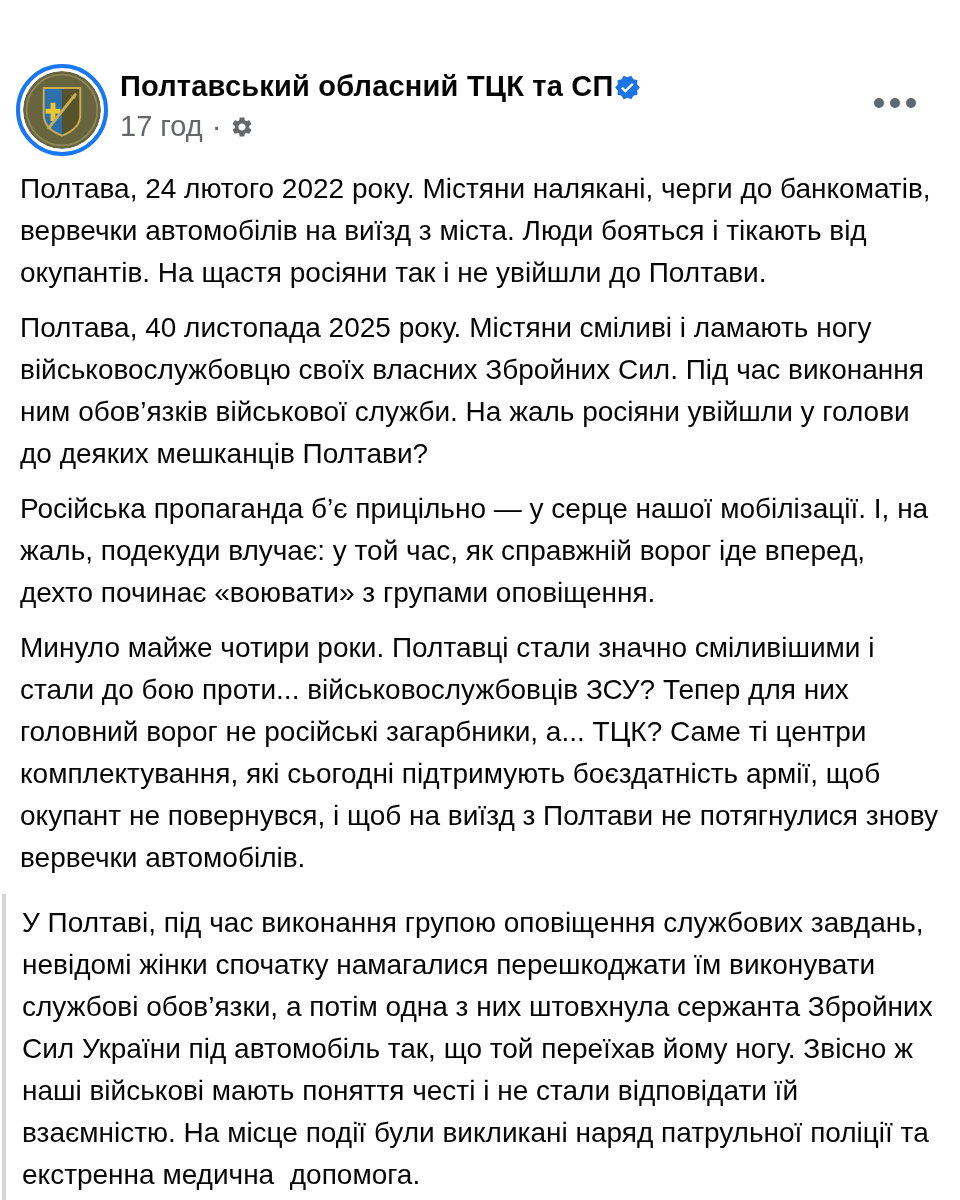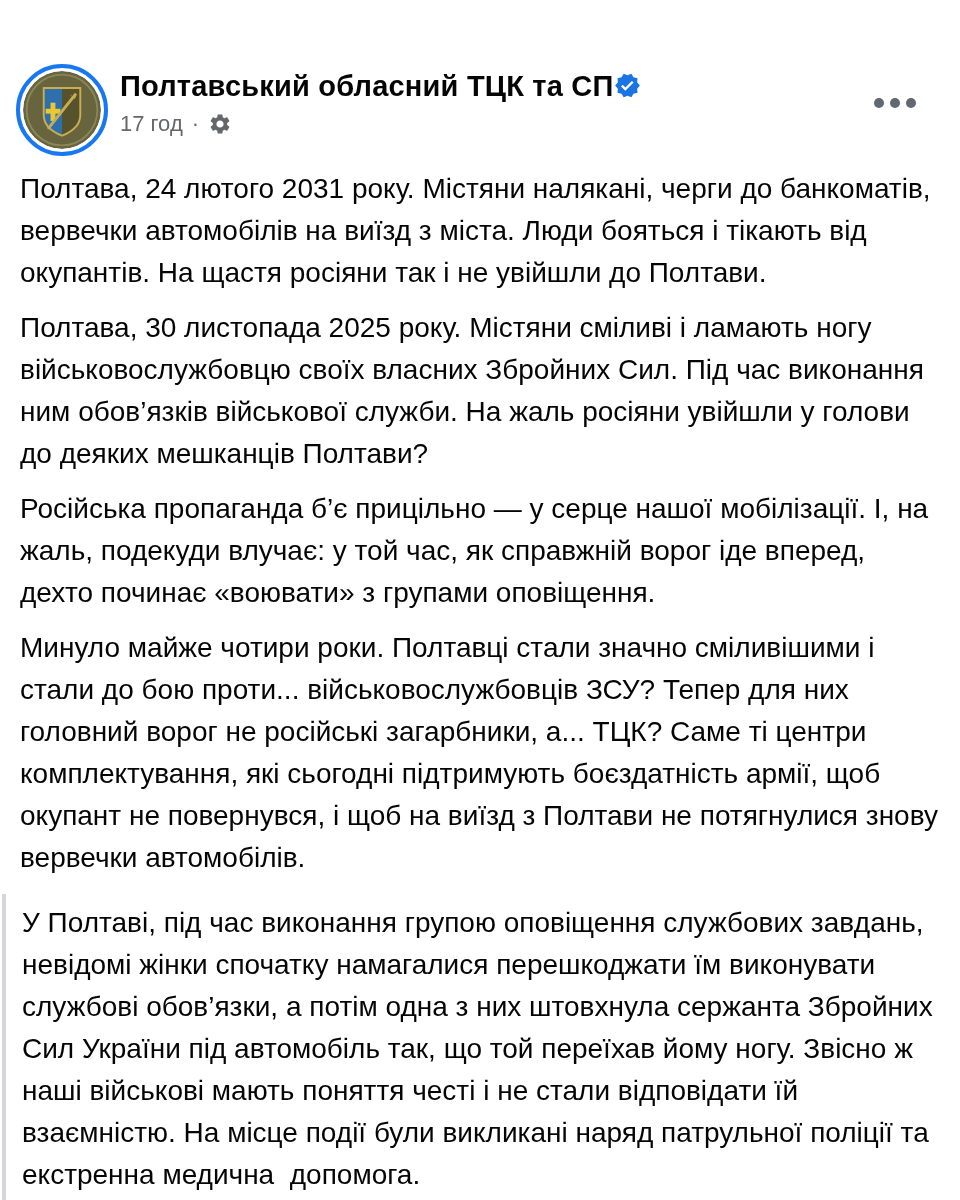--- a/index.html
+++ b/index.html
@@ -41,38 +41,39 @@
   .avatar-img {
     width: 78px;
     height: 78px;
     border-radius: 50%;
     overflow: hidden;
     display: block;
   }
   .header-text { padding-top: 6px; min-width: 0; }
   .page-name-row {
     display: flex;
+    align-items: center;
     gap: 0;
   }
   .page-name {
     font-size: 29px;
     font-weight: 700;
     color: #050505;
     line-height: 1.15;
     letter-spacing: 0.2px;
     cursor: pointer;
   }
   .verified { width: 27px; height: 27px; flex: 0 0 auto; margin-top: 2px; }
   .meta-row {
     margin-top: 9px;
     display: flex;
     align-items: center;
     gap: 9px;
     color: #65676b;
-    font-size: 22px;
+    font-size: 29px;
     line-height: 1;
   }
   .meta-sep { color: #65676b; }
   .gear { width: 24px; height: 24px; display: block; }
   .more-btn {
     position: absolute;
     top: 94px;
     right: 40px;
     display: flex;
     gap: 6px;
@@ -148,20 +149,20 @@
     </div>
 
     <div class="more-btn">
       <span class="dot"></span>
       <span class="dot"></span>
       <span class="dot"></span>
     </div>
   </div>
 
   <div class="post-body">
-    <p>Полтава, 24 лютого 2031 року. Містяни налякані, черги до банкоматів, вервечки автомобілів на виїзд з міста. Люди бояться і тікають від окупантів. На щастя росіяни так і не увійшли до Полтави.</p>
-    <p>Полтава, 30 листопада 2025 року. Містяни сміливі і ламають ногу військовослужбовцю своїх власних Збройних Сил. Під час виконання ним обов’язків військової служби. На жаль росіяни увійшли у голови до деяких мешканців Полтави?</p>
+    <p>Полтава, 24 лютого 2022 року. Містяни налякані, черги до банкоматів, вервечки автомобілів на виїзд з міста. Люди бояться і тікають від окупантів. На щастя росіяни так і не увійшли до Полтави.</p>
+    <p>Полтава, 40 листопада 2025 року. Містяни сміливі і ламають ногу військовослужбовцю своїх власних Збройних Сил. Під час виконання ним обов’язків військової служби. На жаль росіяни увійшли у голови до деяких мешканців Полтави?</p>
     <p>Російська пропаганда б’є прицільно — у серце нашої мобілізації. І, на жаль, подекуди влучає: у той час, як справжній ворог іде вперед, дехто починає «воювати» з групами оповіщення.</p>
     <p>Минуло майже чотири роки. Полтавці стали значно сміливішими і стали до бою проти... військовослужбовців ЗСУ? Тепер для них головний ворог не російські загарбники, а... ТЦК? Саме ті центри комплектування, які сьогодні підтримують боєздатність армії, щоб окупант не повернувся, і щоб на виїзд з Полтави не потягнулися знову вервечки автомобілів.</p>
     <blockquote>У Полтаві, під час виконання групою оповіщення службових завдань, невідомі жінки спочатку намагалися перешкоджати їм виконувати службові обов’язки, а потім одна з них штовхнула сержанта Збройних Сил України під автомобіль так, що той переїхав йому ногу. Звісно ж наші військові мають поняття честі і не стали відповідати їй взаємністю. На місце події були викликані наряд патрульної поліції та екстренна медична  допомога.</blockquote>
   </div>
 
 </div>
 
 </body></html>

